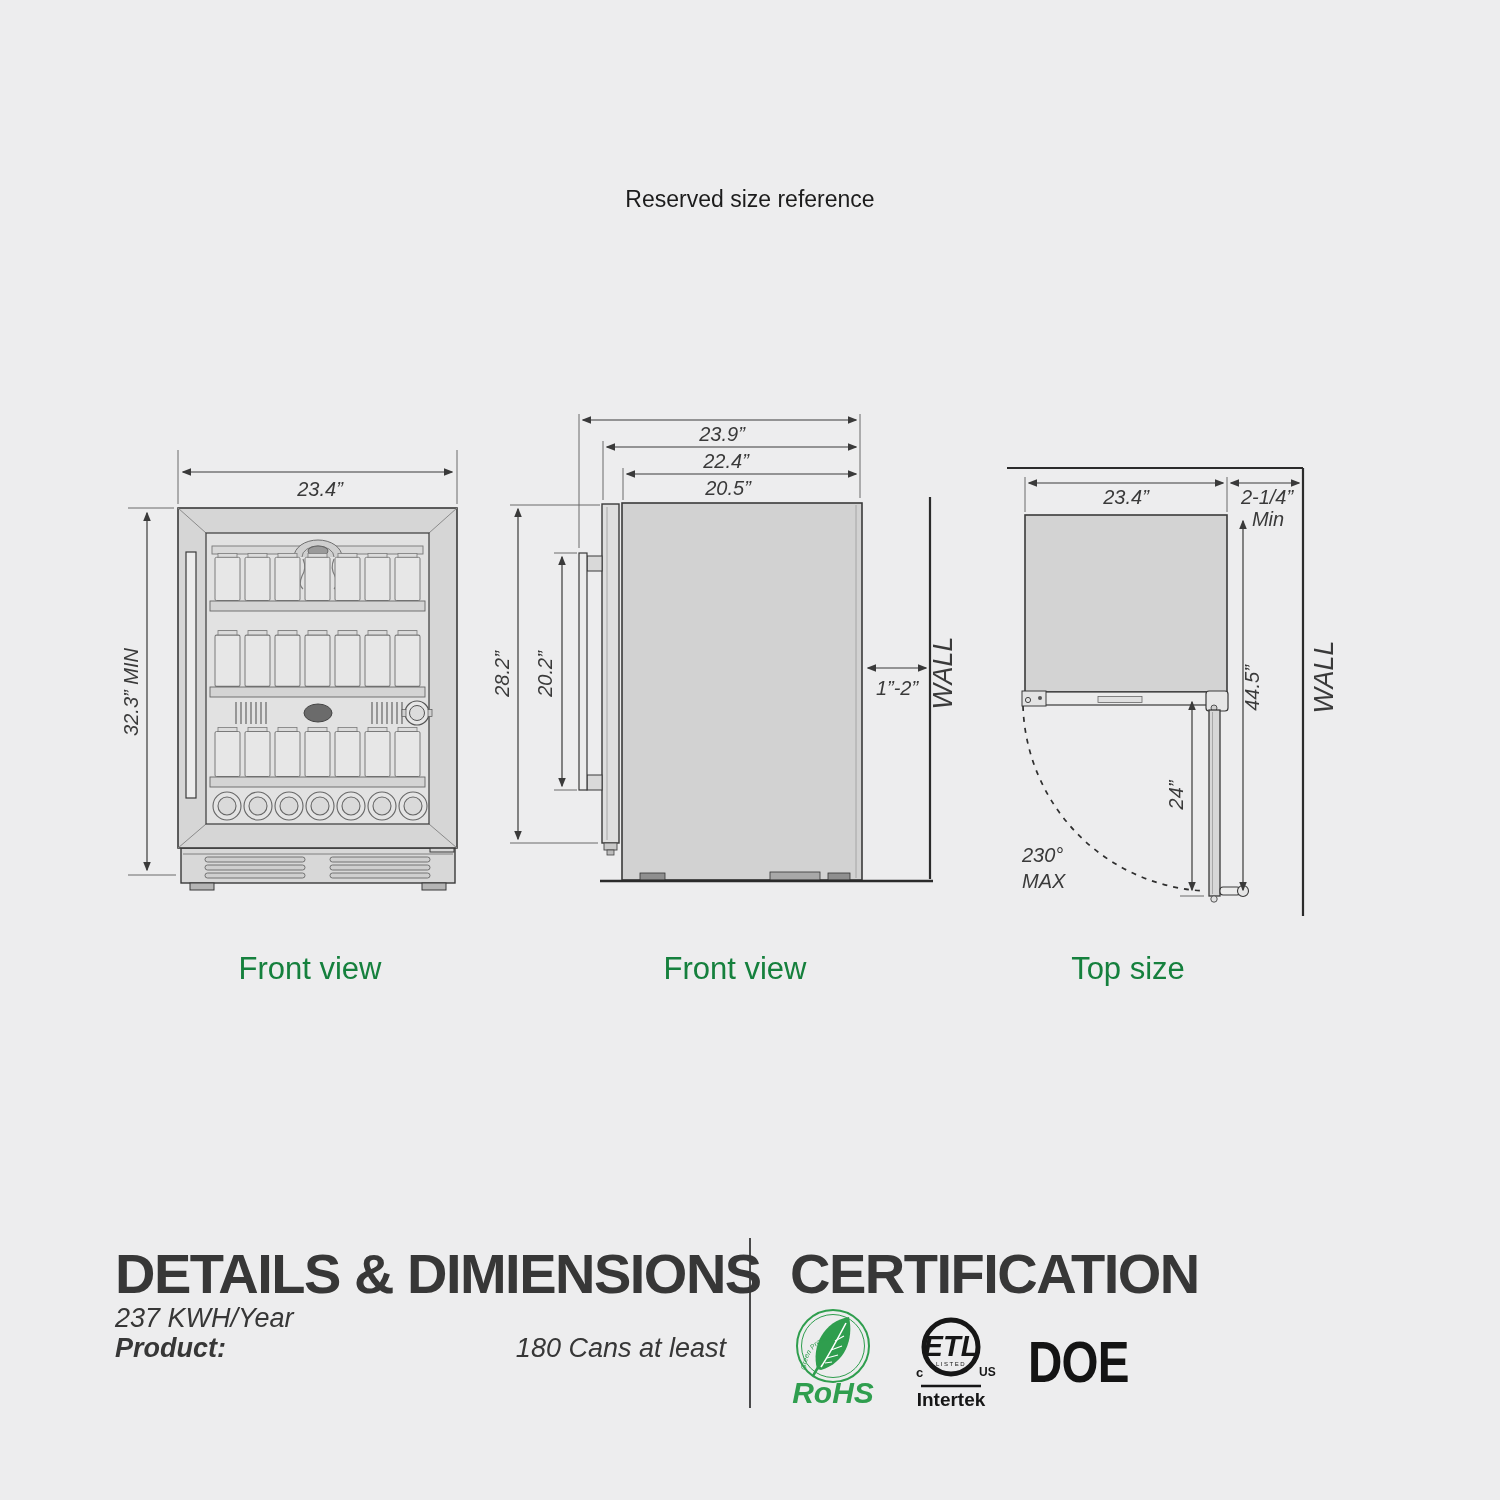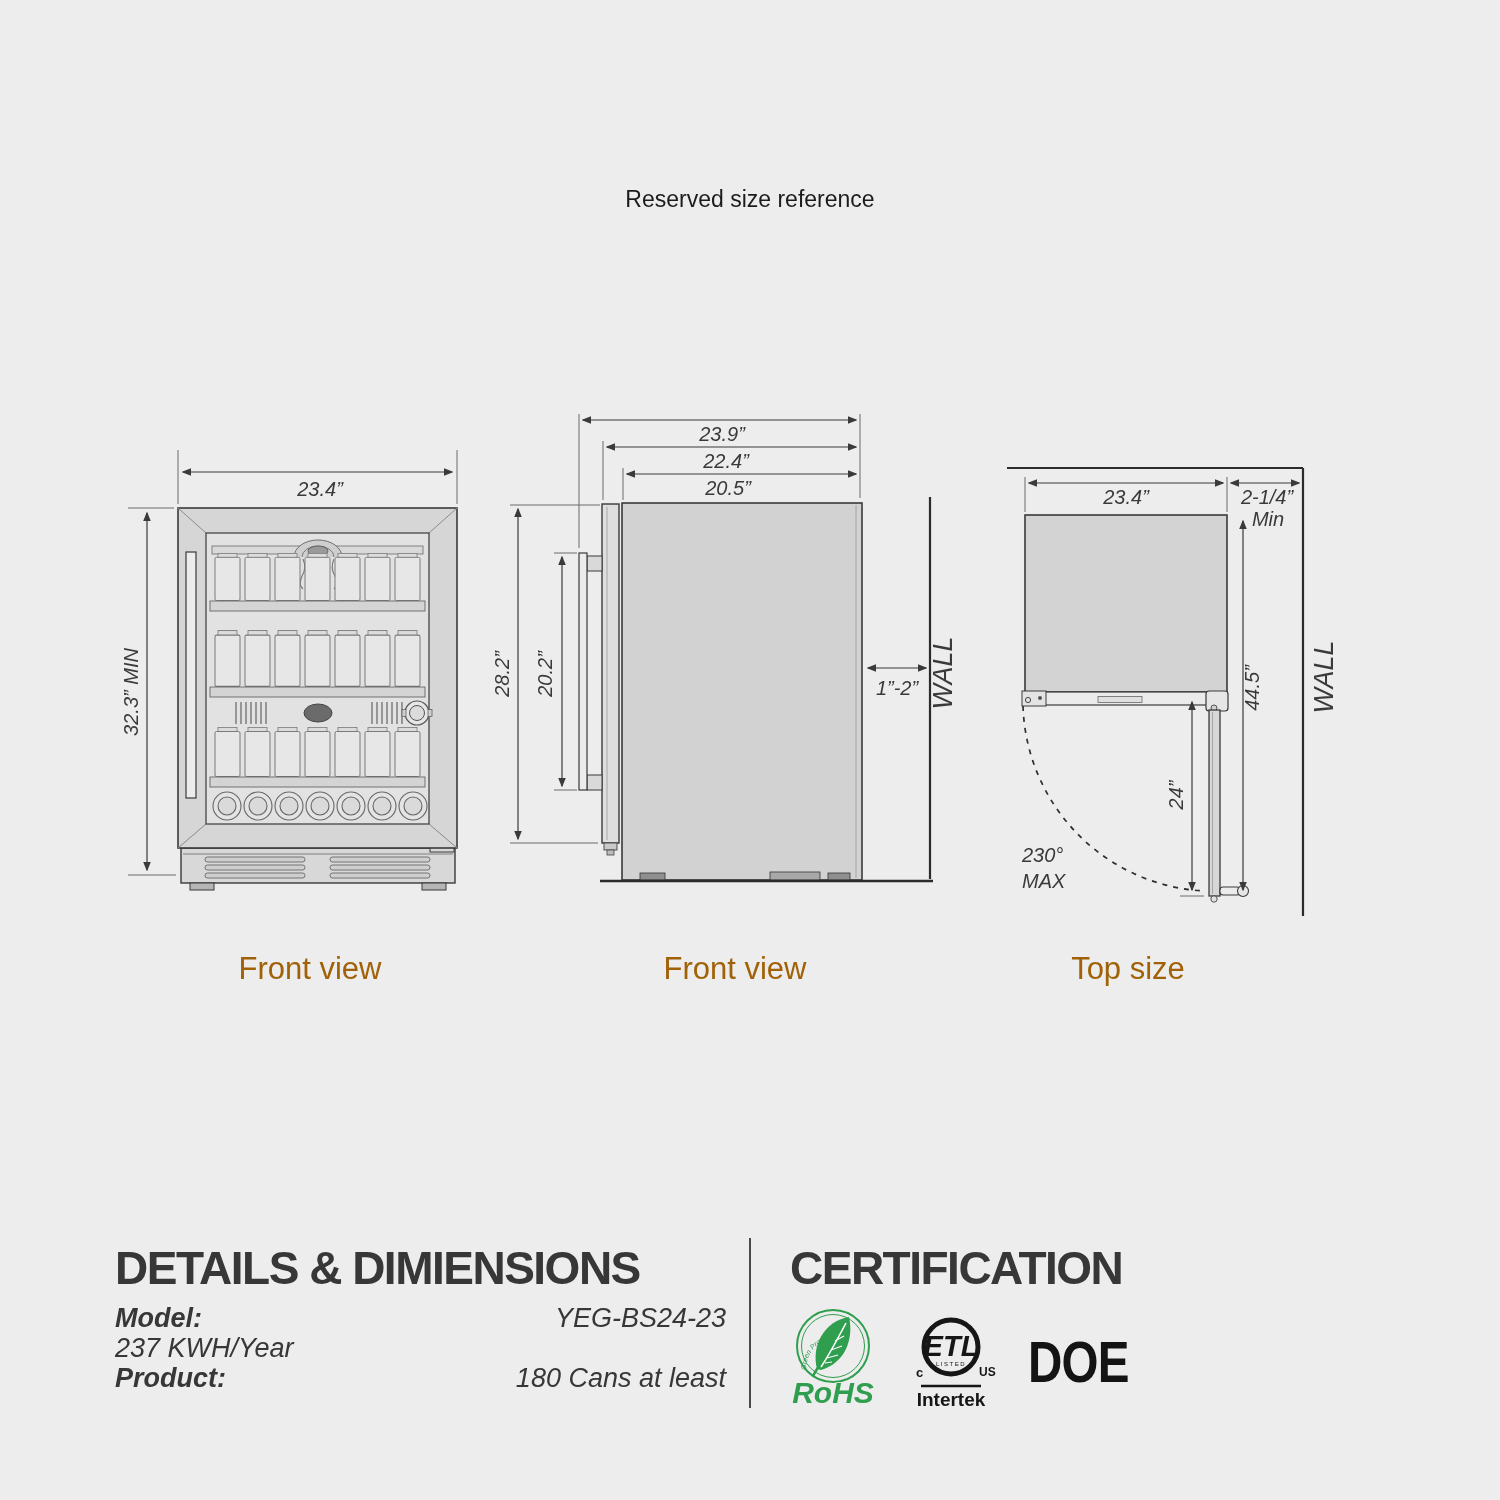--- a/index.html
+++ b/index.html
@@ -12,35 +12,35 @@
     position:absolute;top:78px;left:0;width:100%;text-align:center;
     font-size:64px;font-weight:700;letter-spacing:0;color:#111;
   }
   .subtitle{
     position:absolute;top:186px;left:0;width:100%;text-align:center;
     font-size:23px;font-weight:400;color:#1c1c1c;
   }
   .drawings{position:absolute;top:400px;left:0;}
   .view-label{
     position:absolute;top:951px;transform:translateX(-50%);
-    font-size:31px;color:#a16207;white-space:nowrap;
+    font-size:31px;color:#15803d;white-space:nowrap;
   }
   .vl-front{left:310px;} .vl-side{left:735px;} .vl-top{left:1128px;}
 
   
   .dm{font:italic 20px "Liberation Sans",sans-serif;fill:#3a3a3a;}
   .dm-big{font:italic 27px "Liberation Sans",sans-serif;fill:#3a3a3a;}
   .dimline{stroke:#3a3a3a;stroke-width:1.2;}
   .extline{stroke:#6a6a6a;stroke-width:1;}
   .thin{stroke:#777;stroke-width:0.9;}
 
   
   .divider{position:absolute;left:749px;top:1238px;width:2px;height:170px;background:#4a4a4a;}
   .sec-heading{
-    position:absolute;font-size:46px;font-weight:800;letter-spacing:-1.5px;
+    position:absolute;font-size:56px;font-weight:800;letter-spacing:-1.5px;
     color:#373737;white-space:nowrap;
   }
   .h-details{left:115px;top:1241px;}
   .h-cert{left:790px;top:1241px;}
   .detail-rows{position:absolute;left:115px;top:1303px;width:611px;}
   .detail-row{display:flex;justify-content:space-between;align-items:baseline;
     font-size:27px;font-style:italic;color:#373737;line-height:30px;}
   .detail-row .lbl{font-weight:700;}
   .logo-rohs{position:absolute;left:786px;top:1306px;}
   .logo-etl{position:absolute;left:903px;top:1303px;}
@@ -302,24 +302,20 @@
 
   <div class="view-label vl-front">Front view</div>
   <div class="view-label vl-side">Front view</div>
   <div class="view-label vl-top">Top size</div>
 
   <div class="divider"></div>
 
   <div class="sec-heading h-details">DETAILS &amp; DIMIENSIONS</div>
   <div class="detail-rows">
     <div class="detail-row">
-      <span class="lbl">Model:</span>
-      <span class="val">YEG-BS24-23</span>
-    </div>
-    <div class="detail-row">
       <span class="val">237 KWH/Year</span>
     </div>
     <div class="detail-row">
       <span class="lbl">Product:</span>
       <span class="val">180 Cans at least</span>
     </div>
   </div>
 
   <div class="sec-heading h-cert">CERTIFICATION</div>
 

